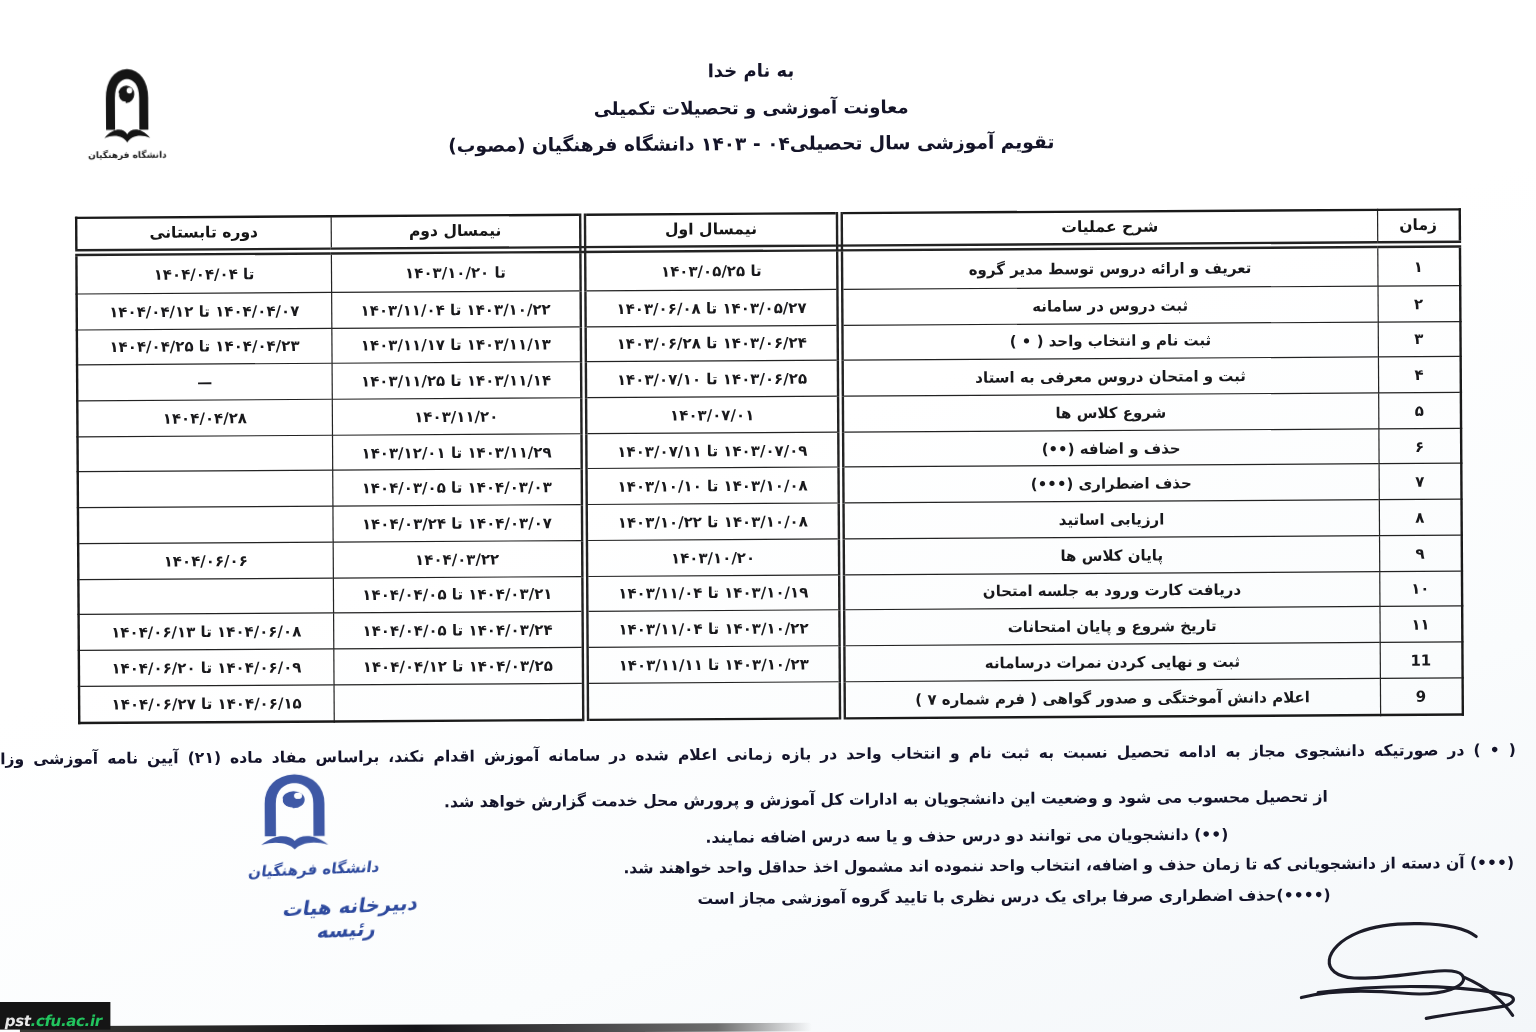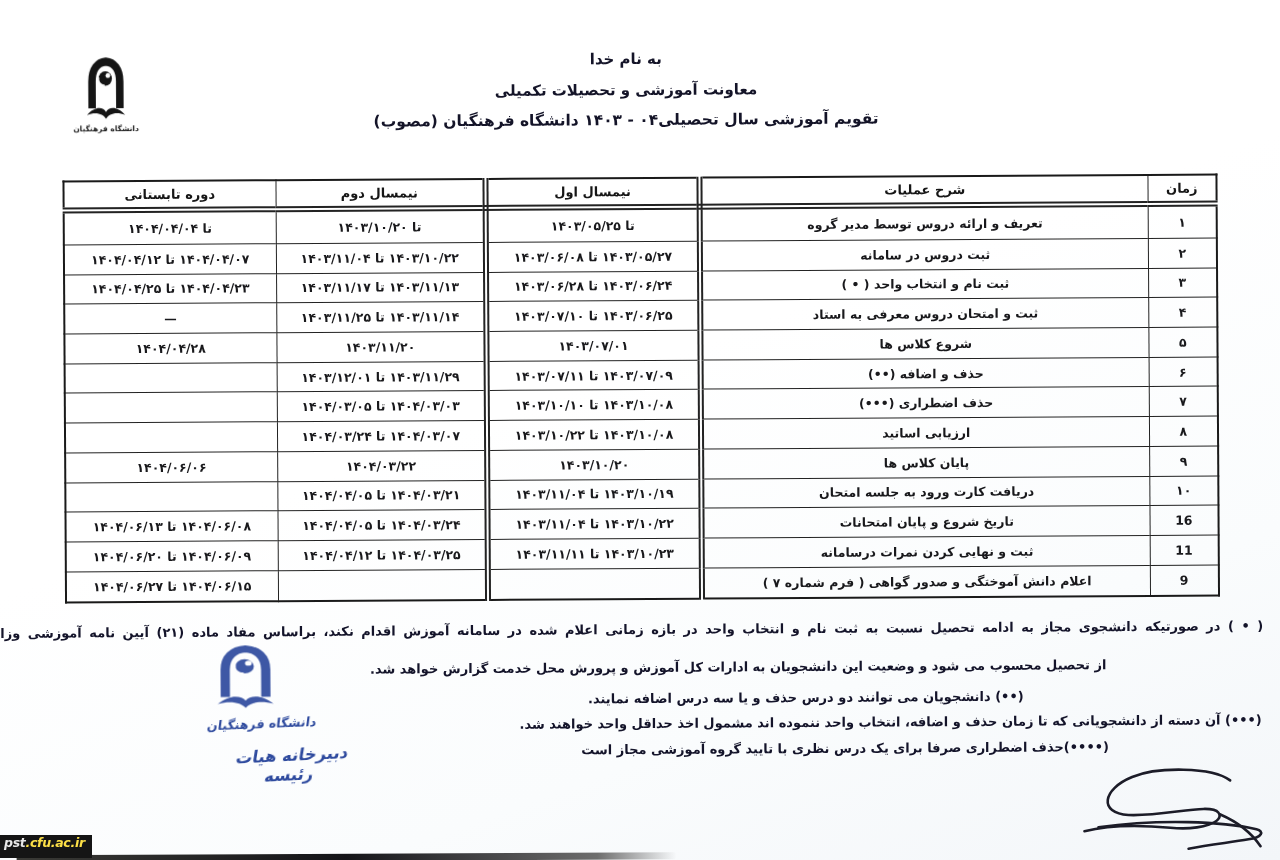--- a/index.html
+++ b/index.html
@@ -70,25 +70,25 @@
   
   .edge-shadow {
     position:absolute; left:14px; top:852px; width:660px; height:7px; border-radius:3px;
     background:linear-gradient(90deg,#3a3a36,#141418 50%,#6d6d6d 88%,rgba(120,120,120,0));
     transform:rotate(0.1deg);
   }
 
   
   .watermark {
     position:absolute; left:0; top:835px; height:23px;
-    background:#151515; display:flex; align-items:flex-start;
+    background:#151515; display:flex; align-items:flex-end;
     padding:0 7px 0 4px; font-style:italic; font-weight:bold; font-size:12.5px;
     letter-spacing:-0.3px; color:#e8e8e8;
   }
-  .watermark .suffix { color:#fde047; }
+  .watermark .suffix { color:#22c55e; }
 </style>
 </head>
 <body>
 
 <div class="page">
   <div class="scan">
 
     <div class="uni-logo">
       <svg width="52" height="68" viewBox="0 0 90 108" preserveAspectRatio="none">
         <path d="M21,84 L21,42 C21,22 31,11 45,10 C59,11 69,22 69,42 L69,84" fill="none" stroke="#151515" stroke-width="13"></path>
@@ -186,21 +186,21 @@
         <td>۱۴۰۴/۰۶/۰۶</td>
       </tr>
           <tr>
         <td class="c-num">۱۰</td>
         <td class="v-desc">دریافت کارت ورود به جلسه امتحان</td>
         <td class="v-s1">۱۴۰۳/۱۰/۱۹ تا ۱۴۰۳/۱۱/۰۴</td>
         <td>۱۴۰۴/۰۳/۲۱ تا ۱۴۰۴/۰۴/۰۵</td>
         <td></td>
       </tr>
           <tr>
-        <td class="c-num">16</td>
+        <td class="c-num">۱۱</td>
         <td class="v-desc">تاریخ شروع و پایان امتحانات</td>
         <td class="v-s1">۱۴۰۳/۱۰/۲۲ تا ۱۴۰۳/۱۱/۰۴</td>
         <td>۱۴۰۴/۰۳/۲۴ تا ۱۴۰۴/۰۴/۰۵</td>
         <td>۱۴۰۴/۰۶/۰۸ تا ۱۴۰۴/۰۶/۱۳</td>
       </tr>
           <tr>
         <td class="c-num">11</td>
         <td class="v-desc">ثبت و نهایی کردن نمرات درسامانه</td>
         <td class="v-s1">۱۴۰۳/۱۰/۲۳ تا ۱۴۰۳/۱۱/۱۱</td>
         <td>۱۴۰۴/۰۳/۲۵ تا ۱۴۰۴/۰۴/۱۲</td>

